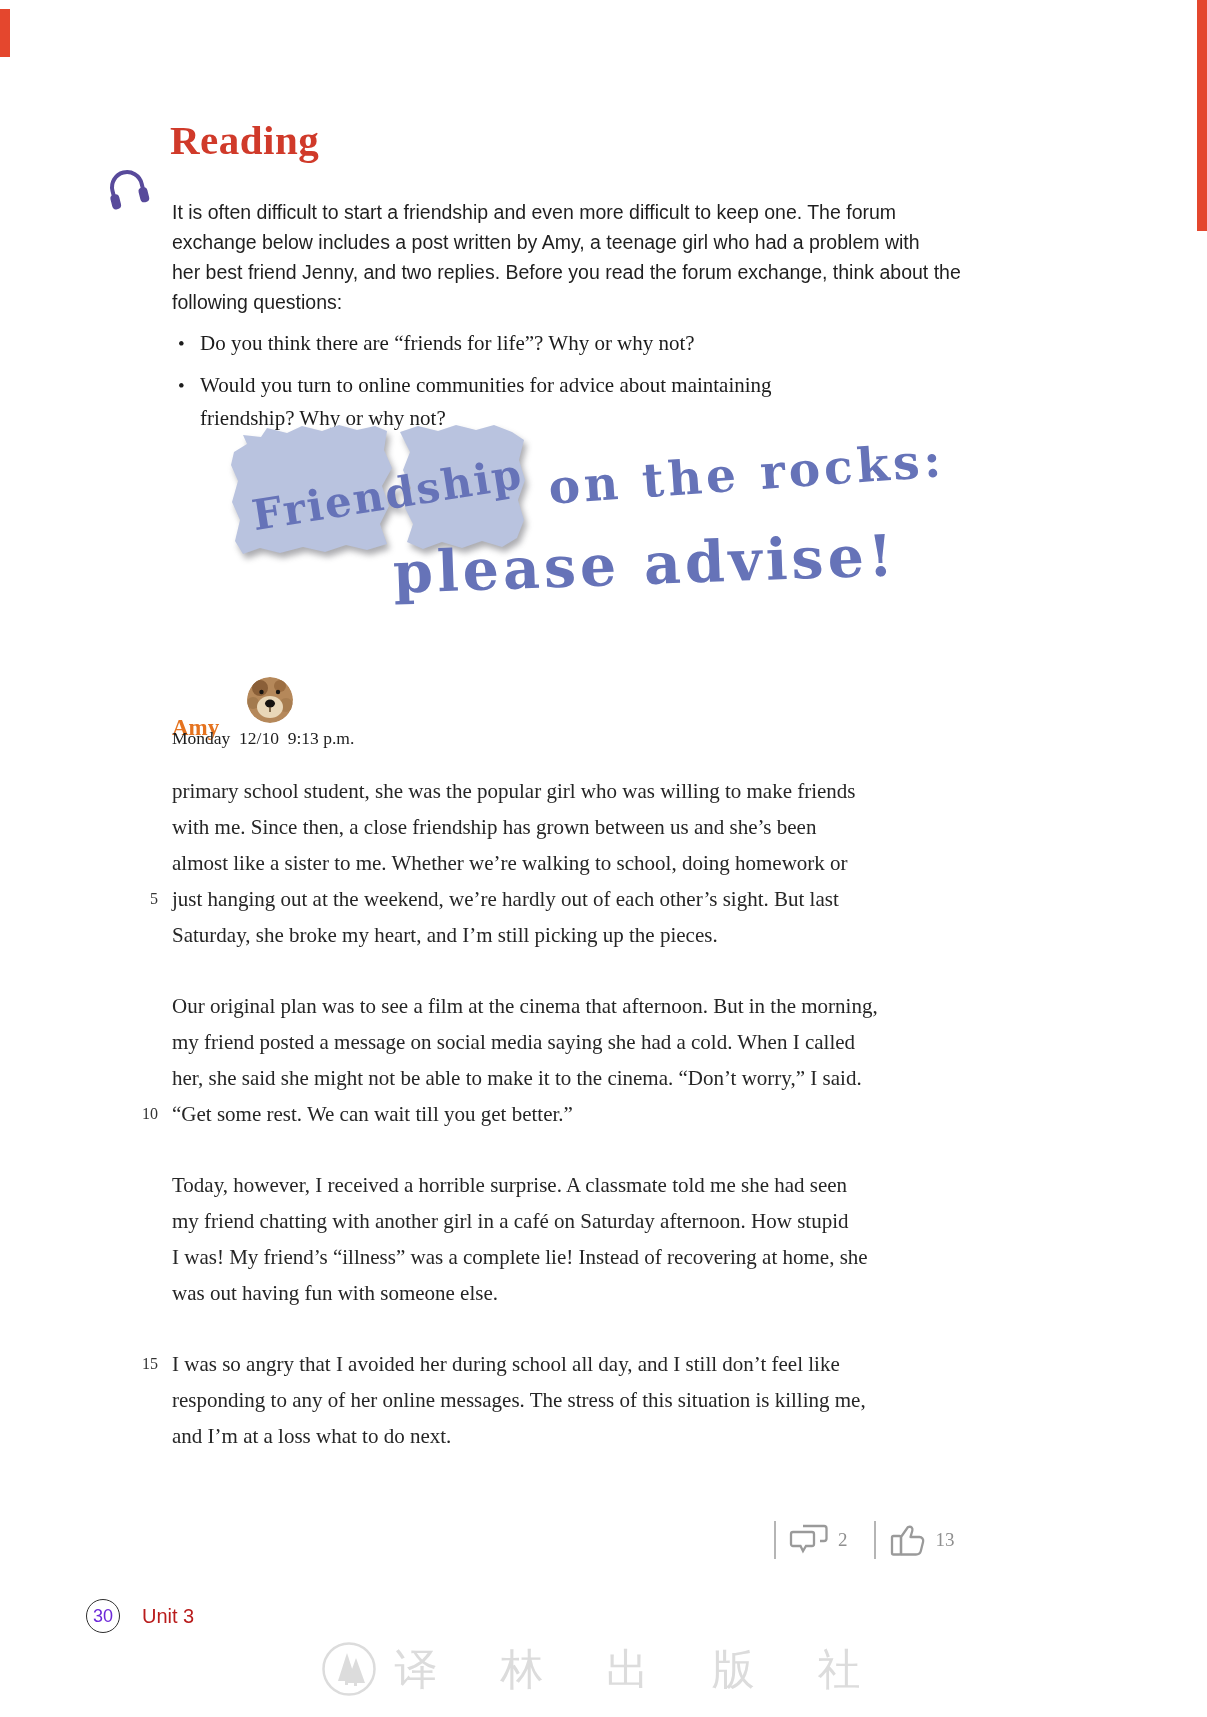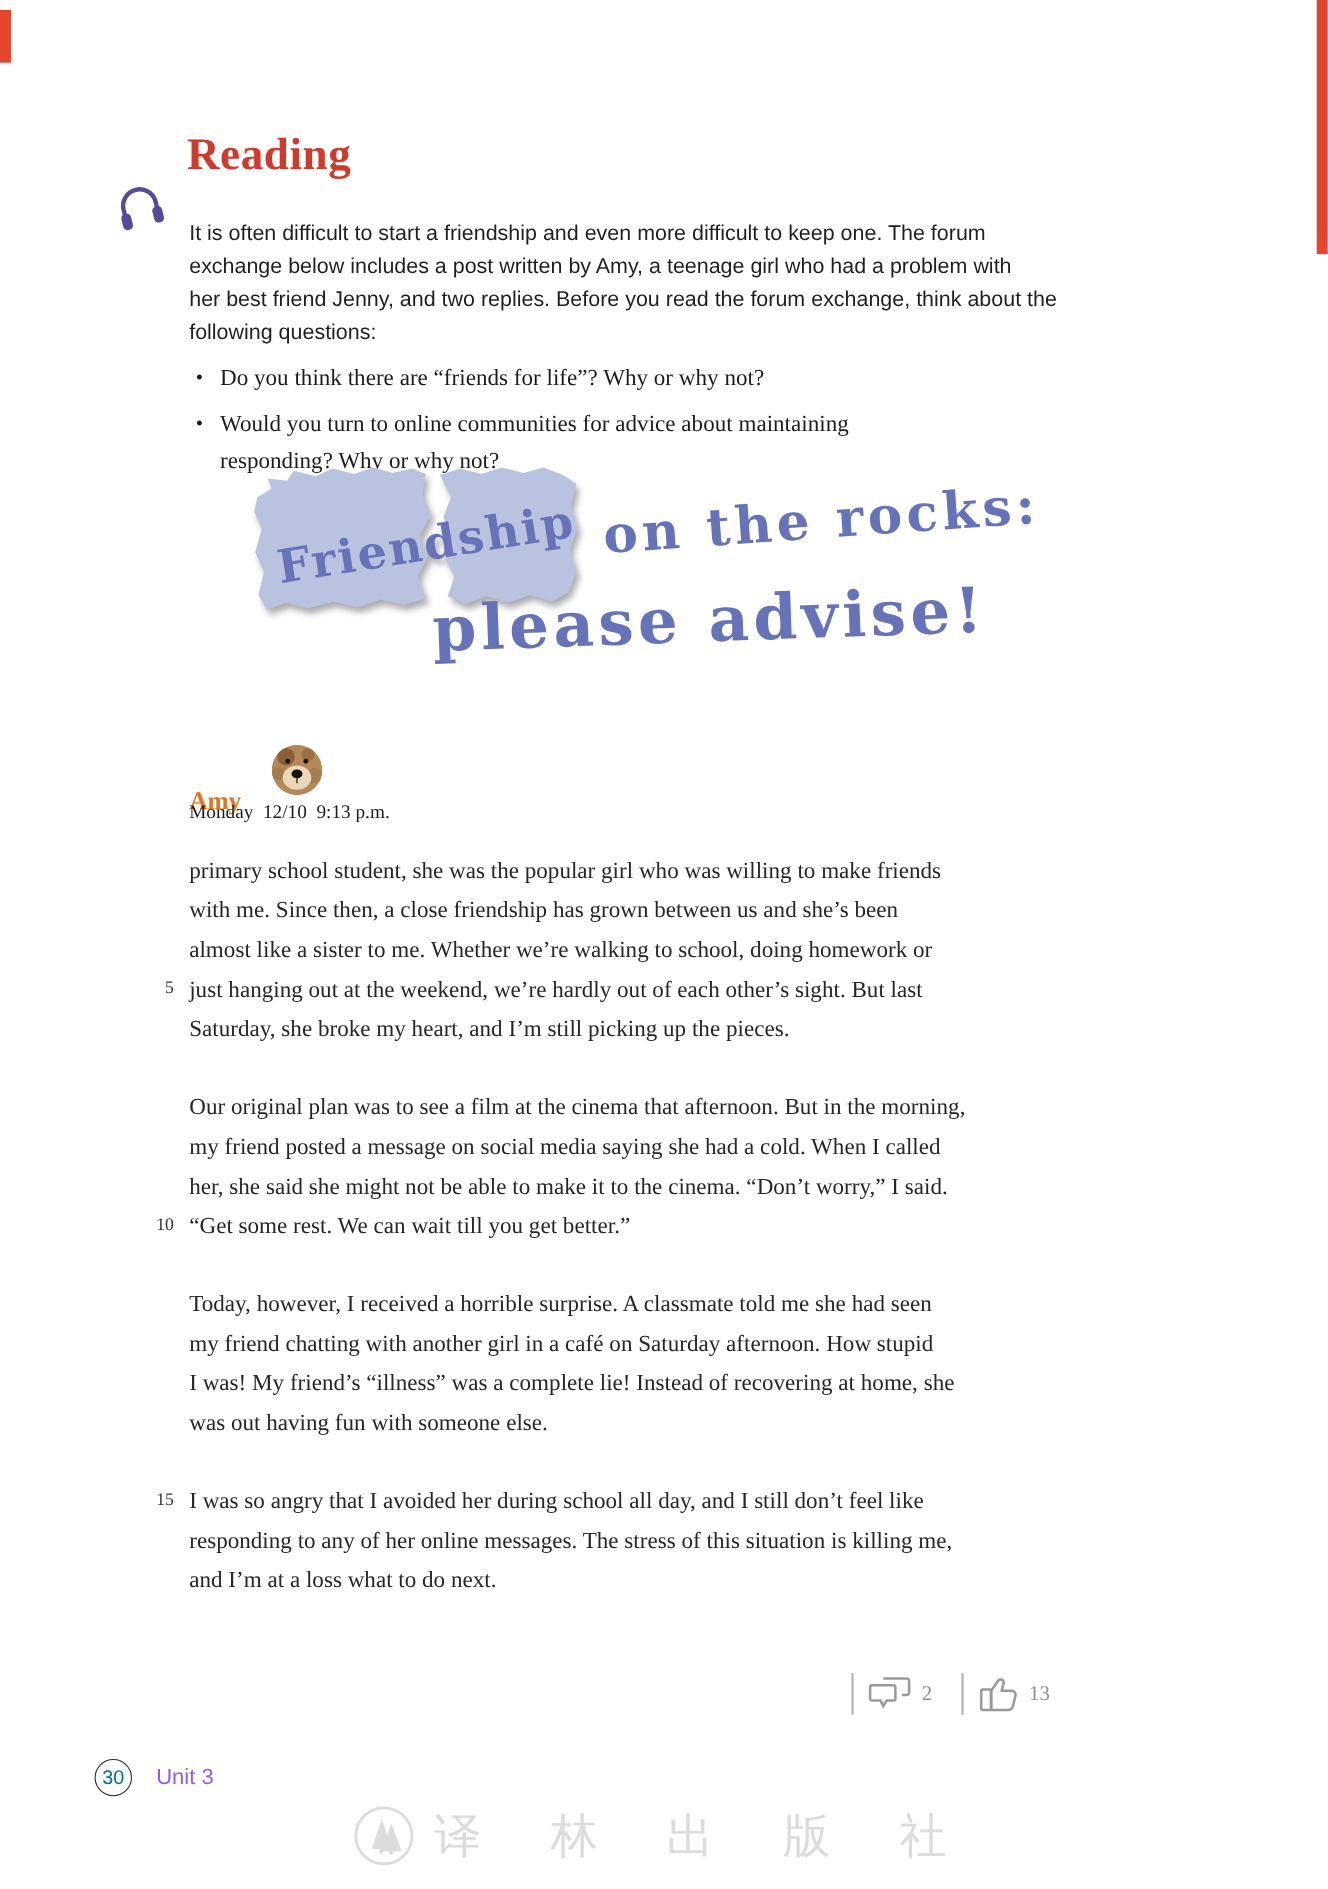--- a/index.html
+++ b/index.html
@@ -44,23 +44,23 @@
   .lnum{position:absolute;left:-46px;width:32px;text-align:right;font-size:16px;color:#333;}
 
   
   .engage{position:absolute;left:762px;top:1519px;height:42px;display:flex;align-items:center;color:#8f8f8f;}
   .vdiv{width:2px;height:38px;background:#b5b5b5;margin:0 12px;}
   .count{font-size:19px;margin-left:8px;margin-right:14px;color:#8f8f8f;}
 
   
   .footer-circle{position:absolute;left:86px;top:1599px;width:34px;height:34px;border:1.6px solid #2f2f2f;
        border-radius:50%;display:flex;align-items:center;justify-content:center;
-       font-family:"Liberation Sans",sans-serif;font-size:18px;color:#0369a1;box-sizing:border-box;}
+       font-family:"Liberation Sans",sans-serif;font-size:18px;color:#6d28d9;box-sizing:border-box;}
   .unit-label{position:absolute;left:142px;top:1605px;font-family:"Liberation Sans",sans-serif;
-       font-size:20px;color:#8b5cf6;}
+       font-size:20px;color:#b91c1c;}
 
   
   .watermark{position:absolute;left:50%;transform:translateX(-50%);top:1641px;display:flex;
        gap:18px;color:#dcdcdc;}
   .wm-text{font-size:43px;letter-spacing:26px;white-space:nowrap;font-family:"Liberation Serif",serif;}
 </style>
 </head>
 <body>
 
 <div class="edge-left"></div>
@@ -87,21 +87,21 @@
   <div class="q-item">
     <div class="q-bullet">•</div>
     <div class="q-lines">
       <div class="q-line">Do you think there are “friends for life”? Why or why not?</div>
     </div>
   </div>
   <div class="q-item">
     <div class="q-bullet">•</div>
     <div class="q-lines">
       <div class="q-line">Would you turn to online communities for advice about maintaining</div>
-      <div class="q-line">responding? Why or why not?</div>
+      <div class="q-line">friendship? Why or why not?</div>
     </div>
   </div>
 </div>
 
 <div class="paper-wrap">
   <svg width="310" height="150" viewBox="0 0 310 150">
     <polygon points="8,34 21,26 17,17 35,19 41,10 61,15 76,8 96,13 113,7 131,12 149,8 161,13 158,32 166,50 156,68 163,88 154,106 161,126 141,132 120,127 99,134 77,129 54,135 34,130 17,136 9,123 14,102 6,84 12,63 5,47" fill="#b9c3df"></polygon>
     <polygon points="174,14 192,8 212,13 230,7 250,12 268,7 286,14 298,22 293,42 299,62 292,82 298,102 291,120 276,129 256,123 236,130 216,124 197,131 181,124 187,106 179,90 185,70 177,52 184,34" fill="#b9c3df"></polygon>
     <text x="24" y="92" transform="rotate(-9 155 72)" font-family="DejaVu Serif, serif" font-weight="bold" font-size="42" letter-spacing="2" fill="#6673b8">Friendship</text>
   </svg>

